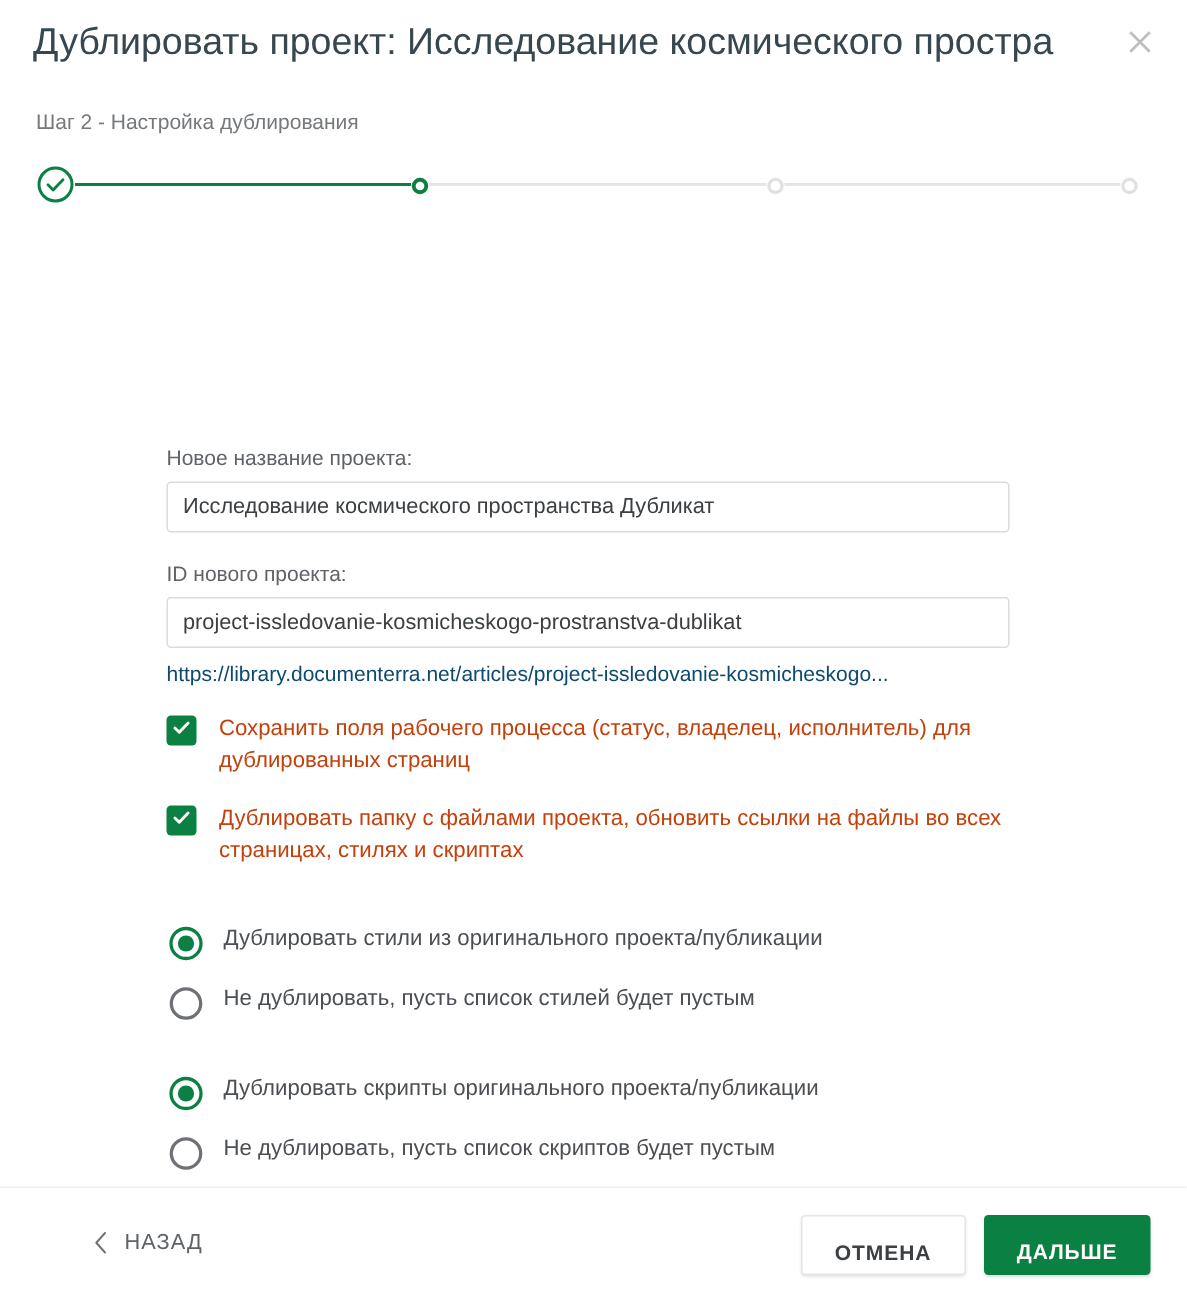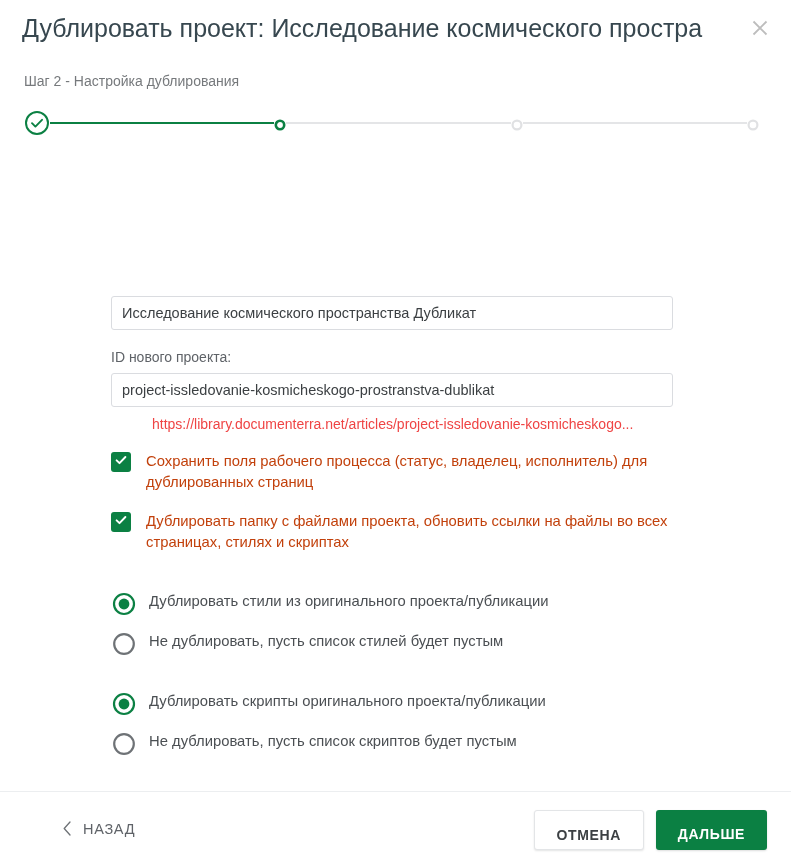--- a/index.html
+++ b/index.html
@@ -116,24 +116,23 @@
     font-size: 14.5px;
     color: #3c4043;
     background: #ffffff;
     outline: none;
   }
   .field-block { margin-bottom: 18px; }
   .url-hint {
     margin-top: 8px;
     font-size: 14px;
     line-height: 18px;
-    color: #ef4444;
+    color: #0c4a6e;
     white-space: nowrap;
     overflow: hidden;
-    margin-left: 41px;
   }
 
   
   .options {
     margin-top: 8px;
   }
   .opt-row {
     display: flex;
     align-items: flex-start;
     margin-bottom: 18px;
@@ -285,20 +284,21 @@
           <circle cx="6" cy="6" r="4.4" fill="#ffffff" stroke="#e0e1e3" stroke-width="2.2"></circle>
         </svg>
       </span>
     </div>
   </div>
 
   <div class="dialog-body">
     <div class="form-area">
 
       <div class="field-block">
+        <div class="field-label">Новое название проекта:</div>
         <input class="text-input" type="text" value="Исследование космического пространства Дубликат" style="">
       </div>
 
       <div class="field-block">
         <div class="field-label">ID нового проекта:</div>
         <input class="text-input" type="text" value="project-issledovanie-kosmicheskogo-prostranstva-dublikat" style="">
         <div class="url-hint">https://library.documenterra.net/articles/project-issledovanie-kosmicheskogo...</div>
       </div>
 
       <div class="options">

